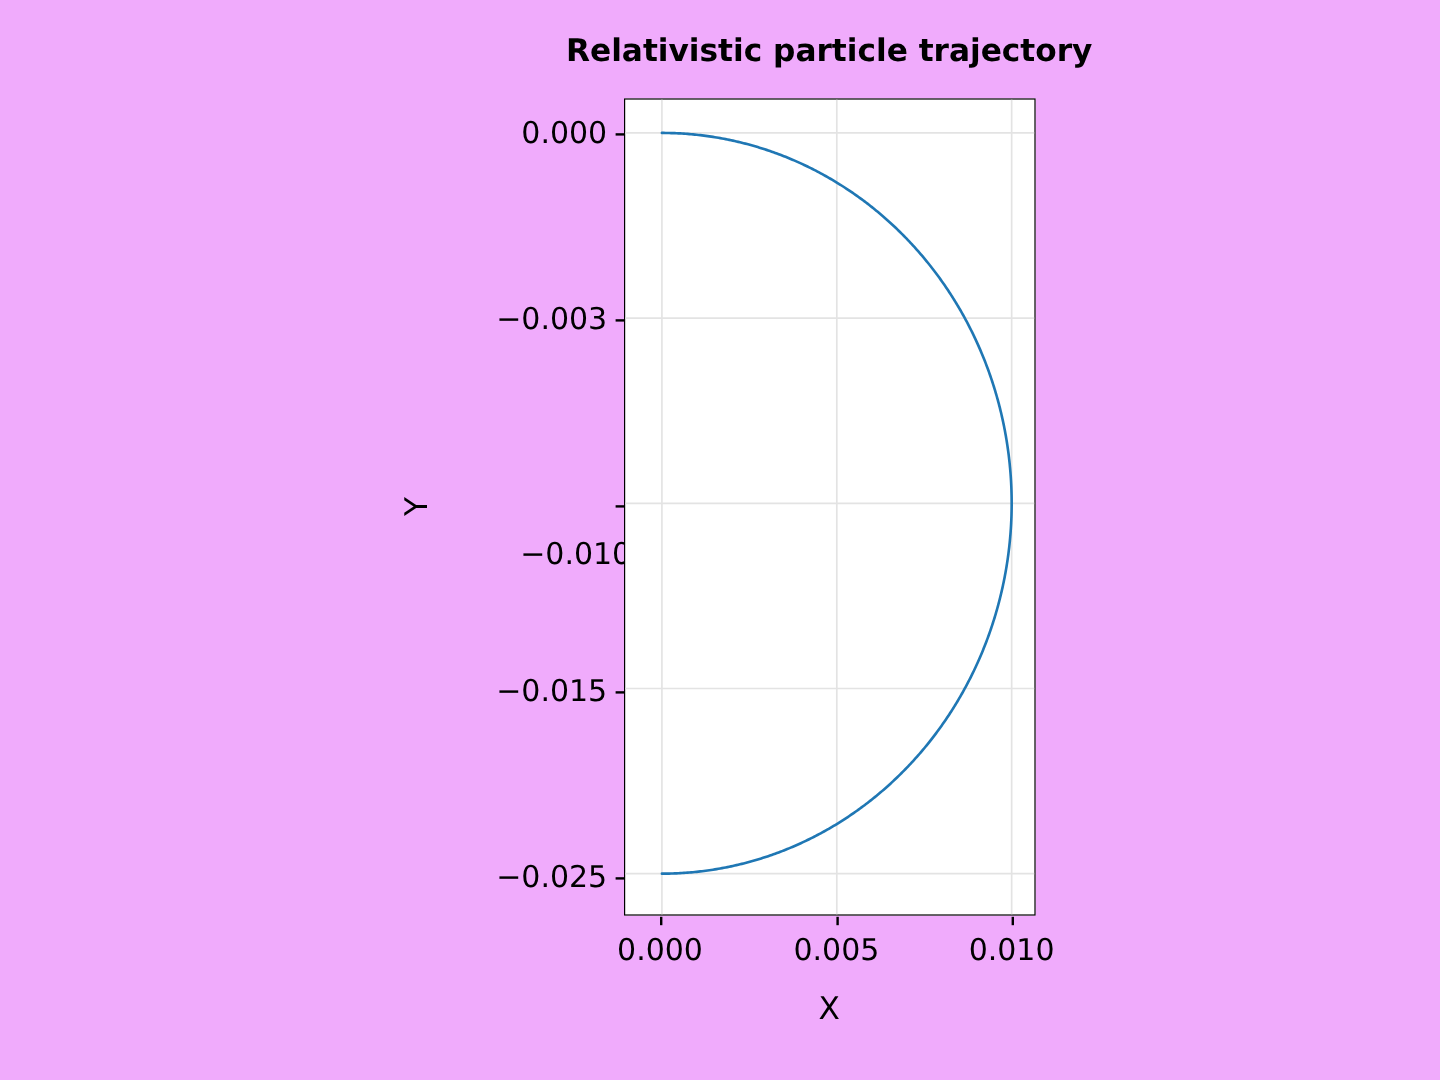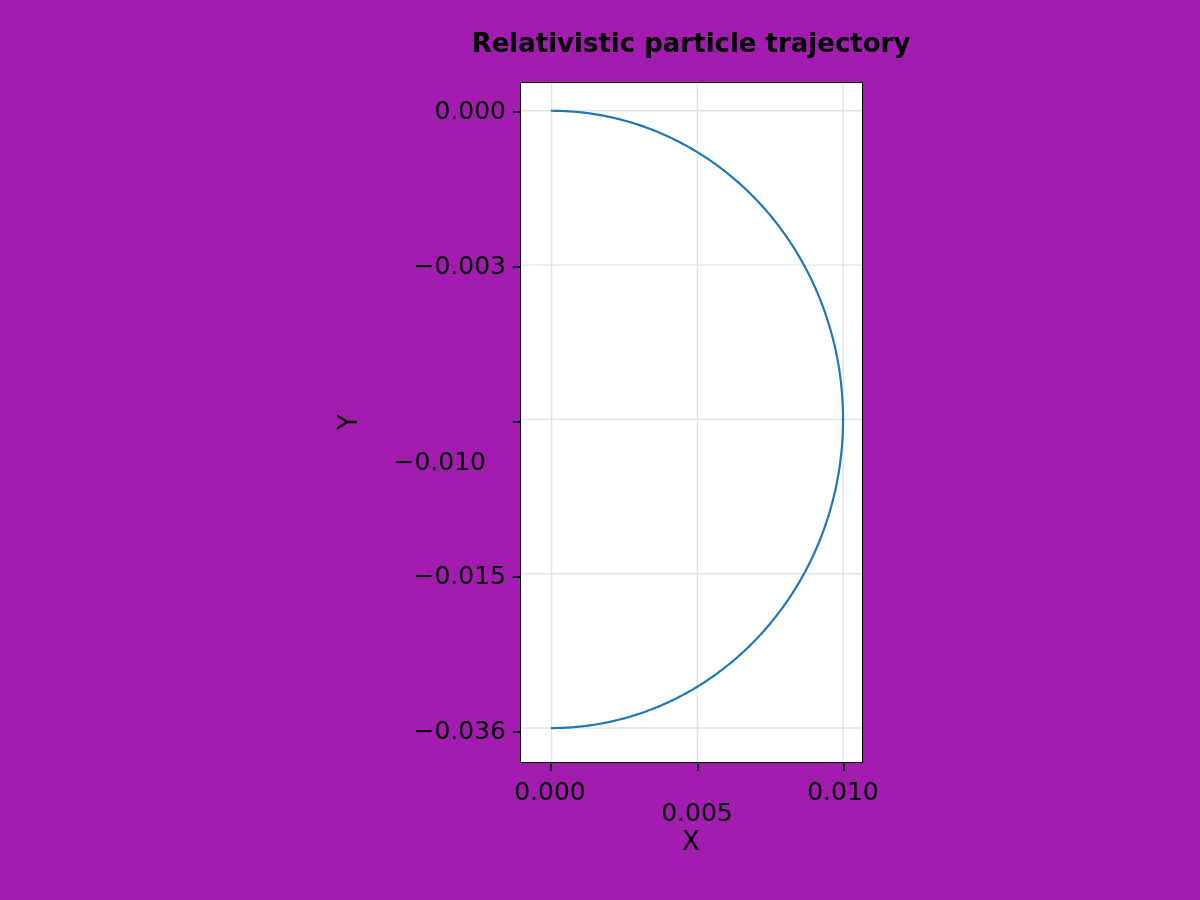--- a/index.html
+++ b/index.html
@@ -10,21 +10,21 @@
   body {
     width: 1200px;
     height: 900px;
     font-family: "DejaVu Sans", sans-serif;
     overflow: hidden;
   }
   #figure {
     position: relative;
     width: 1200px;
     height: 900px;
-    background: #a21caf;
+    background: #f0abfc;
   }
   #chart-title {
     position: absolute;
     left: 0;
     top: 28px;
     width: 1200px;
     text-align: center;
     font-size: 26px;
     font-weight: bold;
     color: #000000;
@@ -99,36 +99,36 @@
 <div id="figure">
 
   <div id="chart-title">Relativistic particle trajectory</div>
 
   <div id="ylabel" style="left: 332px; top: 407px; width: 32px; text-align:center;">Y</div>
 
   <div id="xlabel" style="left: 641px; top: 826px; width: 100px;">X</div>
 
   <div class="tick-label-y" style="top: 96px; width: 120px; left: 386px;">0.000</div>
   <div class="tick-label-y" style="top: 251px; width: 120px; left: 386px;">−0.003</div>
-  <div class="tick-label-y" style="top: 406px; width: 120px; left: 366px; margin-top: 41px;">−0.010</div>
+  <div class="tick-label-y" style="top: 406px; width: 120px; left: 406px; margin-top: 41px;">−0.010</div>
   <div class="tick-label-y" style="top: 561px; width: 120px; left: 386px;">−0.015</div>
-  <div class="tick-label-y" style="top: 716px; width: 120px; left: 386px;">−0.036</div>
+  <div class="tick-label-y" style="top: 716px; width: 120px; left: 386px;">−0.025</div>
 
   <div class="tick-mark y-tick" style="left: 513px; top: 111px;"></div>
   <div class="tick-mark y-tick" style="left: 513px; top: 266px;"></div>
   <div class="tick-mark y-tick" style="left: 513px; top: 421px;"></div>
   <div class="tick-mark y-tick" style="left: 513px; top: 576px;"></div>
   <div class="tick-mark y-tick" style="left: 513px; top: 731px;"></div>
 
   <div class="tick-mark x-tick" style="left: 550px; top: 764px;"></div>
   <div class="tick-mark x-tick" style="left: 697px; top: 764px;"></div>
   <div class="tick-mark x-tick" style="left: 843px; top: 764px;"></div>
 
   <div class="tick-label-x" style="left: 479px; top: 777px; width: 142px;">0.000</div>
-  <div class="tick-label-x" style="left: 626px; top: 777px; width: 142px; margin-top: 21px;">0.005</div>
+  <div class="tick-label-x" style="left: 626px; top: 777px; width: 142px;">0.005</div>
   <div class="tick-label-x" style="left: 772px; top: 777px; width: 142px; text-align: center;">0.010</div>
 
   <div id="axes">
     <svg id="plot-svg" viewBox="0 0 343 681" preserveAspectRatio="none">
       <g id="gridlines">
           <line x1="30.782051282051277" x2="30.782051282051277" y1="0" y2="681" stroke="#e3e3e3" stroke-width="1.4"></line>
           <line x1="177.36324786324784" x2="177.36324786324784" y1="0" y2="681" stroke="#e3e3e3" stroke-width="1.4"></line>
           <line x1="323.94444444444446" x2="323.94444444444446" y1="0" y2="681" stroke="#e3e3e3" stroke-width="1.4"></line>
           <line y1="27.859090909090924" y2="27.859090909090924" x1="0" x2="343" stroke="#e3e3e3" stroke-width="1.4"></line>
           <line y1="182.6318181818183" y2="182.6318181818183" x1="0" x2="343" stroke="#e3e3e3" stroke-width="1.4"></line>

